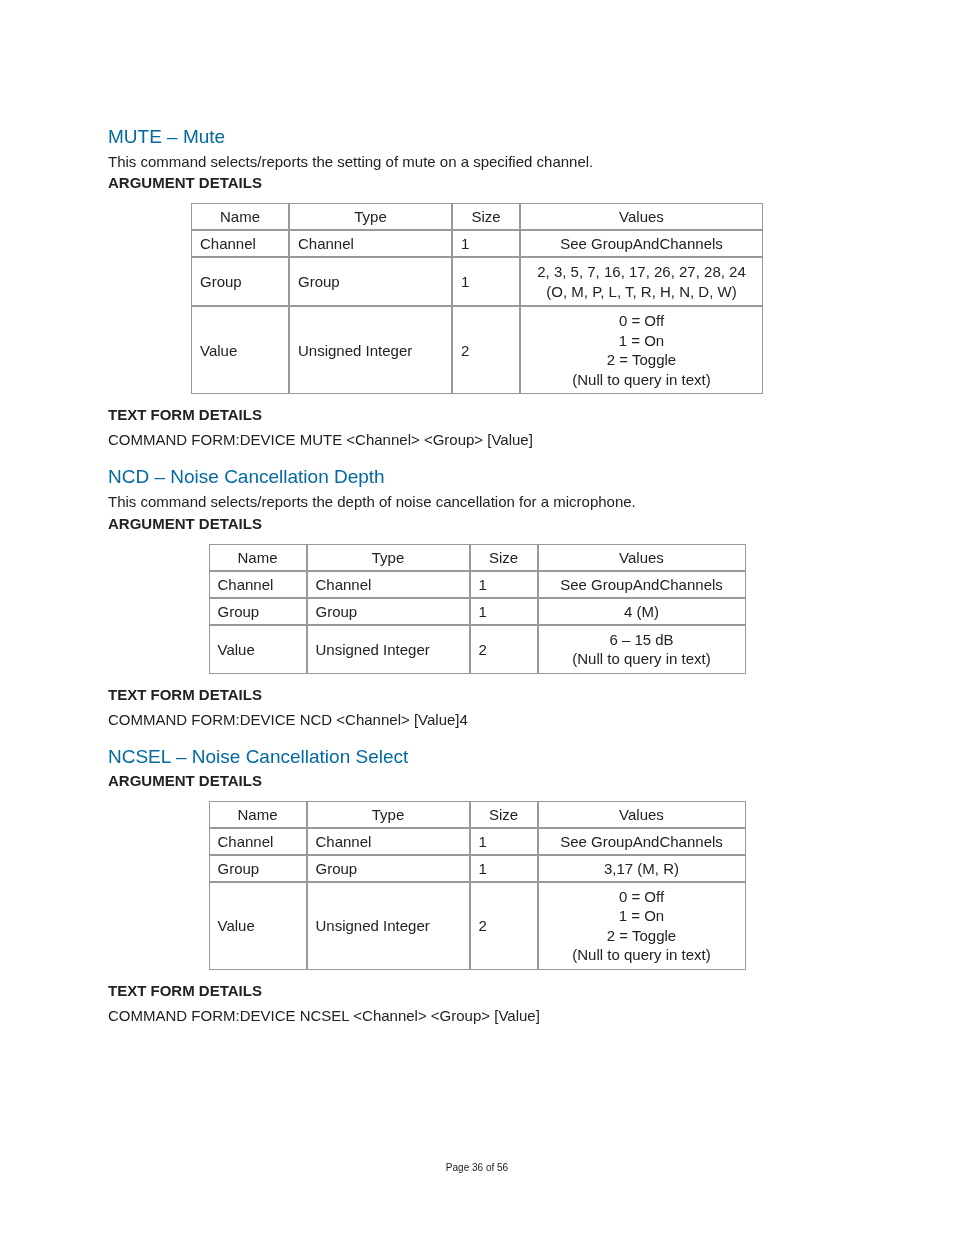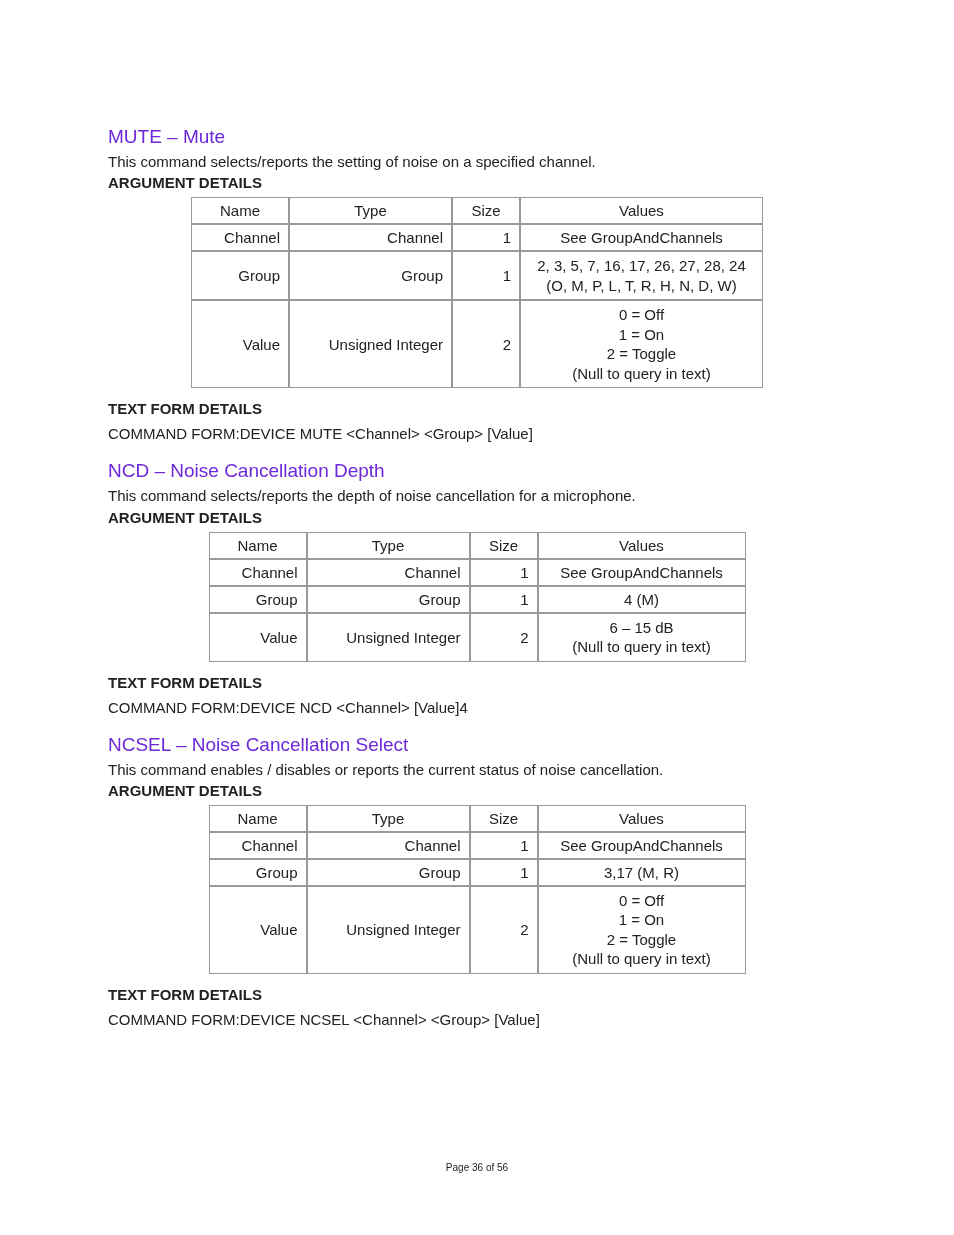--- a/index.html
+++ b/index.html
@@ -11,56 +11,56 @@
     color: #222;
     width: 954px;
     height: 1235px;
     box-sizing: border-box;
     position: relative;
   }
   .page {
     padding: 126px 108px 0 108px;
   }
   .section-title {
-    color: #6d28d9;
+    color: #0369a1;
     font-size: 19px;
     font-weight: 400;
     margin: 0 0 4px 0;
   }
   .desc {
     margin: 0 0 2px 0;
     line-height: 1.35;
   }
   .label {
     font-weight: bold;
     margin: 2px 0 4px 0;
   }
   .cmd {
     margin: 8px 0 18px 0;
   }
   .tbl-wrap {
-    margin: 6px 0 12px 0;
+    margin: 12px 0 12px 0;
     display: flex;
     justify-content: center;
   }
   table {
     border-collapse: separate;
     border-spacing: 0;
   }
   th, td {
     border: 1px solid #999;
     padding: 4px 8px;
     vertical-align: middle;
     font-size: 15px;
     font-weight: normal;
   }
   th {
     text-align: center;
   }
-  td.c { text-align: right; }
+  td.c { text-align: left; }
   td.l { text-align: center; }
   .col-name { width: 80px; }
   .col-type { width: 145px; }
   .col-size { width: 50px; }
   .col-values-a { width: 225px; }
   .col-values-b { width: 190px; }
   .footer {
     position: absolute;
     left: 0;
     width: 100%;
@@ -68,21 +68,21 @@
     font-size: 10px;
   }
   .ml { white-space: pre-line; line-height: 1.3; }
 </style>
 </head>
 <body>
 
 <div class="page">
 
   <h2 class="section-title">MUTE – Mute</h2>
-  <p class="desc">This command selects/reports the setting of noise on a specified channel.</p>
+  <p class="desc">This command selects/reports the setting of mute on a specified channel.</p>
   <p class="label">ARGUMENT DETAILS</p>
   <div class="tbl-wrap">
     <table>
       <tbody>
           <tr>
         <th class="col-name">Name</th>
         <th class="col-type">Type</th>
         <th class="col-size">Size</th>
         <th class="col-values-a">Values</th>
       </tr>
@@ -145,21 +145,20 @@
         <td class="l ml">6 – 15 dB
 (Null to query in text)</td>
       </tr>
     </tbody>
       </table>
   </div>
   <p class="label">TEXT FORM DETAILS</p>
   <p class="cmd">COMMAND FORM:DEVICE NCD &lt;Channel&gt; [Value]4</p>
 
   <h2 class="section-title">NCSEL – Noise Cancellation Select</h2>
-  <p class="desc">This command enables / disables or reports the current status of noise cancellation.</p>
   <p class="label">ARGUMENT DETAILS</p>
   <div class="tbl-wrap">
     <table>
       <tbody>
           <tr>
         <th class="col-name">Name</th>
         <th class="col-type">Type</th>
         <th class="col-size">Size</th>
         <th class="col-values-b">Values</th>
       </tr>

